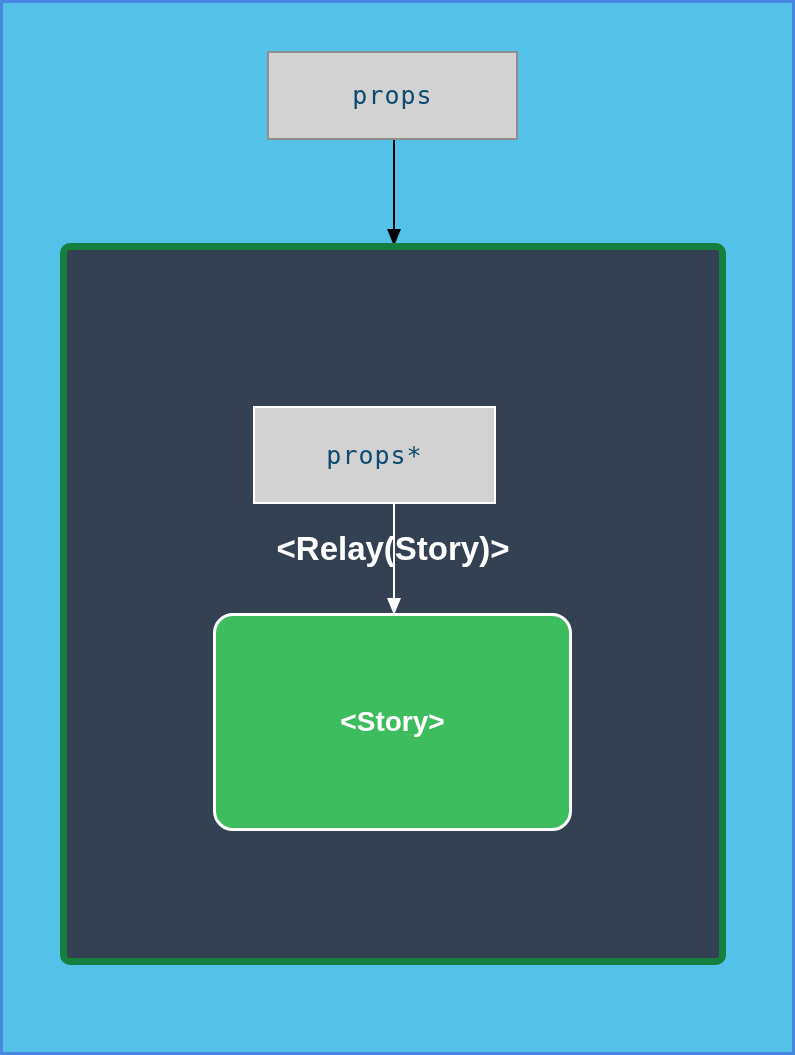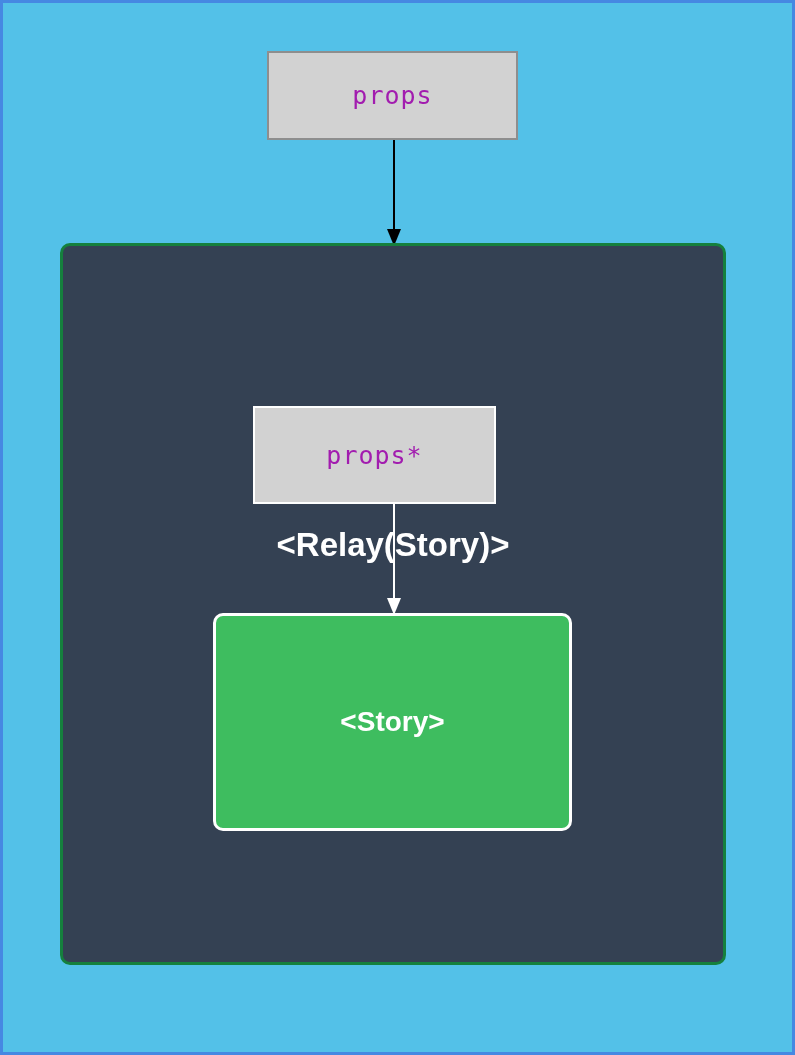--- a/index.html
+++ b/index.html
@@ -20,21 +20,21 @@
   
   .props-box {
     position: absolute;
     box-sizing: border-box;
     background: #d2d2d2;
     display: flex;
     align-items: center;
     justify-content: center;
     font-family: "DejaVu Sans Mono", monospace;
     font-size: 25px;
-    color: #a21caf;
+    color: #0c4a6e;
     letter-spacing: 1px;
   }
   .outer-props {
     left: 264px;
     top: 48px;
     width: 251px;
     height: 89px;
     border: 2px solid #8e8e8e;
   }
   .inner-props {
@@ -47,21 +47,21 @@
 
   
   .relay-container {
     position: absolute;
     left: 57px;
     top: 240px;
     width: 666px;
     height: 722px;
     box-sizing: border-box;
     background: #344153;
-    border: 3px solid #15803d;
+    border: 7px solid #15803d;
     border-radius: 10px;
   }
   .relay-title {
     position: absolute;
     left: 0;
     top: 280px;
     width: 100%;
     text-align: center;
     font-size: 33px;
     font-weight: bold;
@@ -71,21 +71,21 @@
   
   .story-box {
     position: absolute;
     left: 210px;
     top: 610px;
     width: 359px;
     height: 218px;
     box-sizing: border-box;
     background: #3ebd5f;
     border: 3px solid #ffffff;
-    border-radius: 10px;
+    border-radius: 20px;
     display: flex;
     align-items: center;
     justify-content: center;
     font-size: 28px;
     font-weight: bold;
     color: #ffffff;
   }
 
   
   .arrow {

